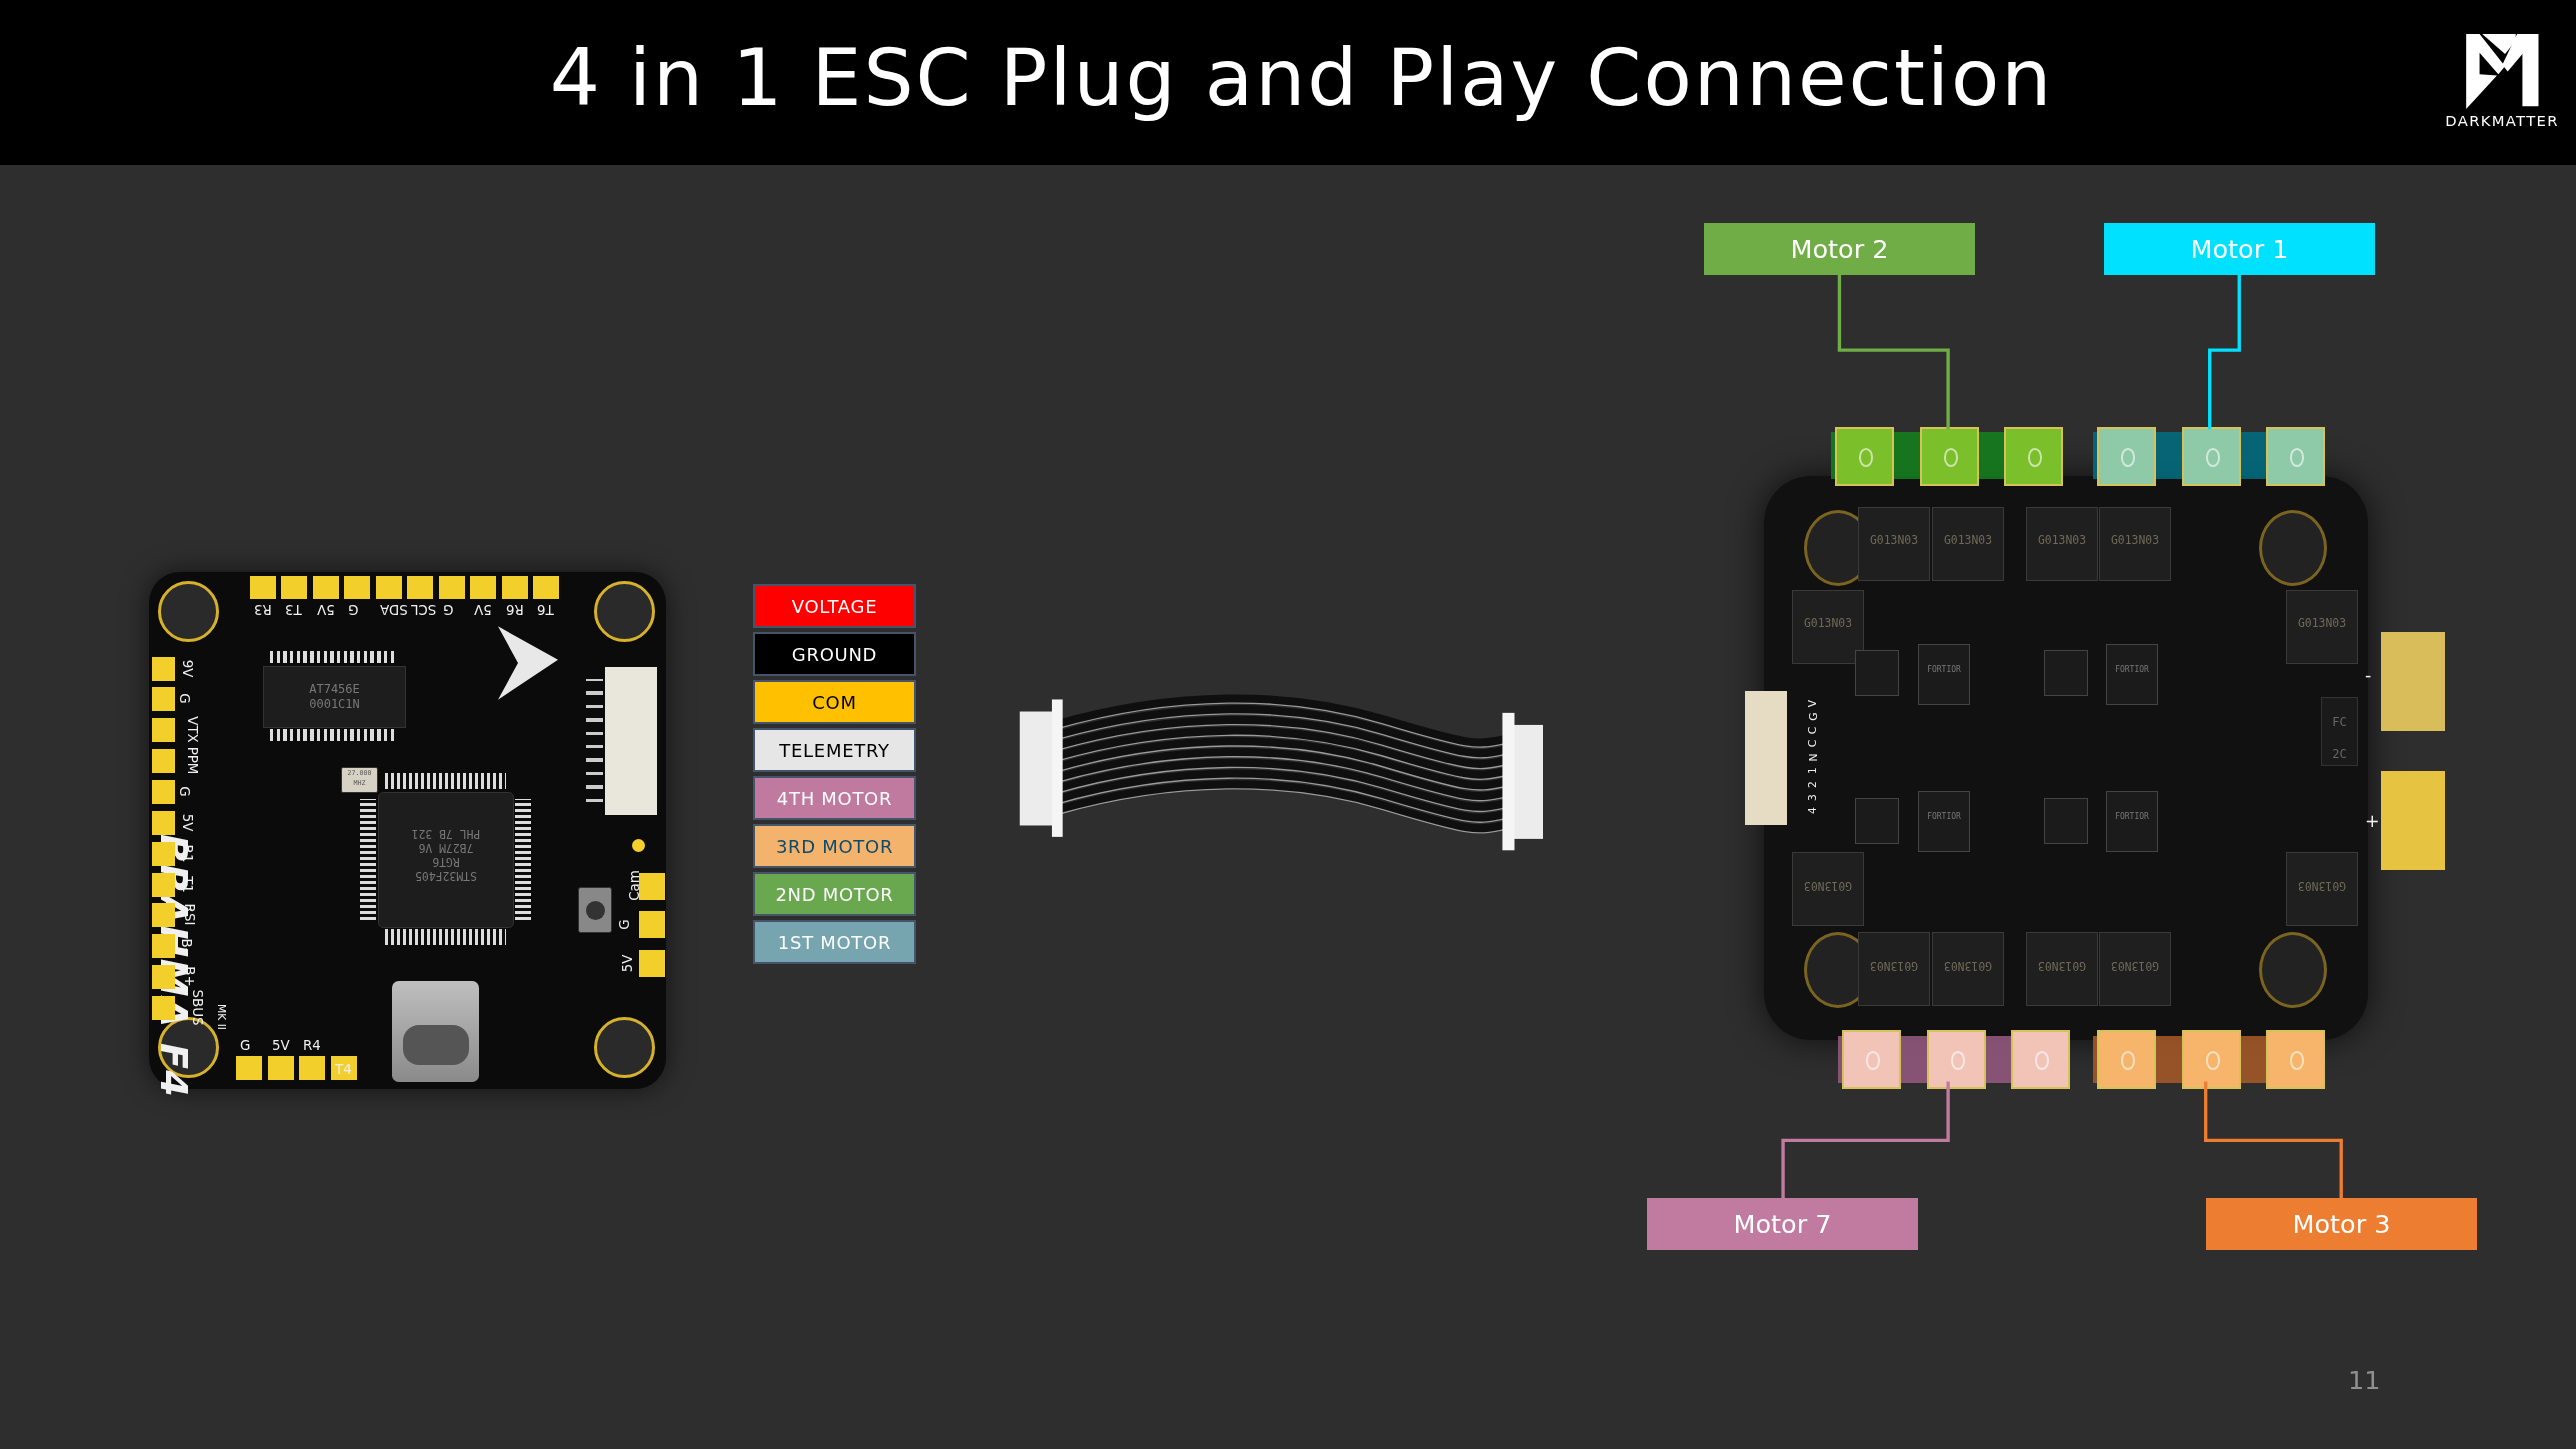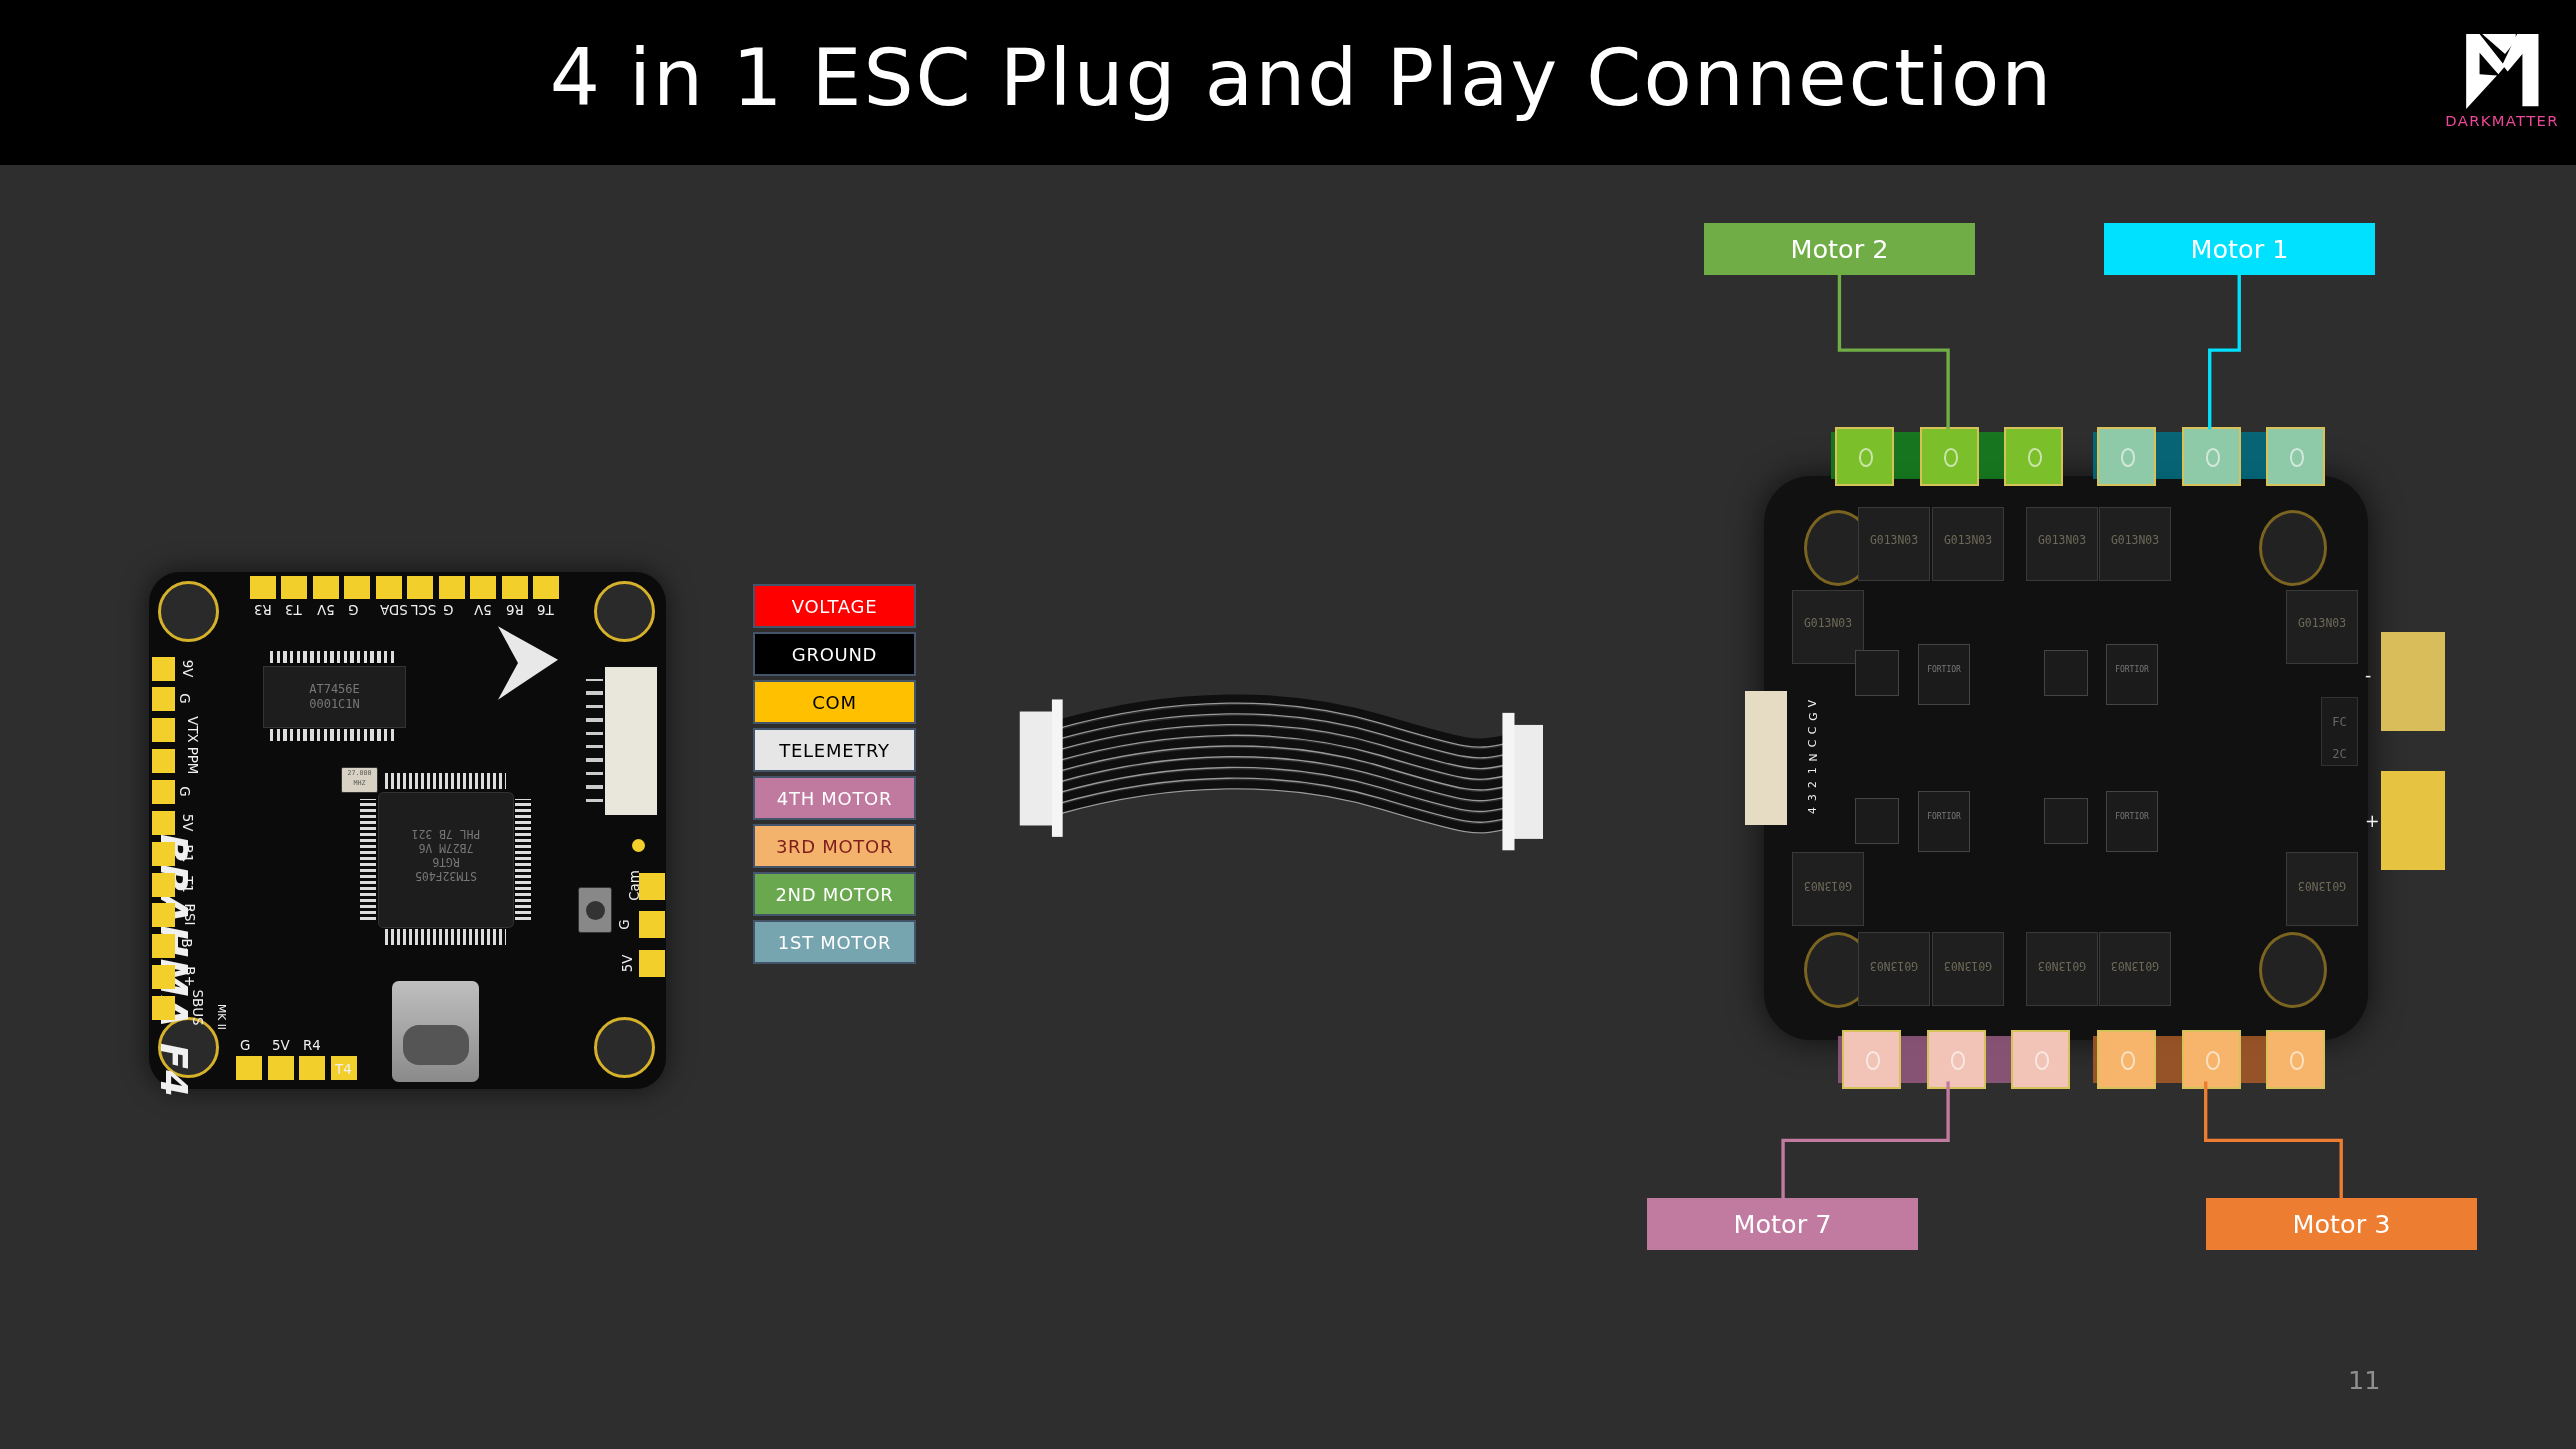--- a/index.html
+++ b/index.html
@@ -1,21 +1,21 @@
 <!DOCTYPE html>
 <html style="font-size:10.7px"><head>
 <meta charset="utf-8">
 <style>
   html,body{margin:0;padding:0;}
   body{width:2576px;height:1449px;background:#2e2e2e;position:relative;overflow:hidden;font-family:"DejaVu Sans",sans-serif;}
   .header{position:absolute;left:0;top:0;width:2576px;height:165px;background:#000;text-decoration:underline;}
   .title{position:absolute;left:0;top:32px;width:2603px;text-align:center;color:#fff;font-size:79px;letter-spacing:2px;font-family:"DejaVu Sans",sans-serif;}
   .logo{position:absolute;left:2435px;top:29.5px;width:134px;height:107px;}
   .logo svg{position:absolute;left:31px;top:4px;}
-  .logo-text{position:absolute;left:0;top:82px;width:134px;text-align:center;color:#ec4899;font-size:14.8px;letter-spacing:1.3px;font-family:"DejaVu Sans",sans-serif;}
+  .logo-text{position:absolute;left:0;top:82px;width:134px;text-align:center;color:#ffffff;font-size:14.8px;letter-spacing:1.3px;font-family:"DejaVu Sans",sans-serif;}
 
   
   .legend{position:absolute;left:753px;top:584px;width:163px;}
   .legend-item{height:44px;margin-bottom:4px;border:2px solid #44546a;box-sizing:border-box;display:flex;align-items:center;justify-content:center;font-size:18px;letter-spacing:0.7px;font-family:"DejaVu Sans",sans-serif;}
 
   
   .mlabel{position:absolute;height:52px;display:flex;align-items:center;justify-content:center;color:#fff;font-size:25.5px;font-family:"DejaVu Sans",sans-serif;}
 
   
   .fc{position:absolute;left:149px;top:572px;width:517px;height:517px;background:#0b0b0b;border-radius:31px;box-shadow:0 0 27px rgba(0,0,0,.6);}
@@ -184,21 +184,21 @@
     </div>
     <div class="legend-item" style="background: rgb(255, 192, 0); color: rgb(0, 0, 0);">
       <span>COM</span>
     </div>
     <div class="legend-item" style="background: rgb(231, 230, 230); color: rgb(0, 0, 0);">
       <span>TELEMETRY</span>
     </div>
     <div class="legend-item" style="background: rgb(192, 122, 160); color: rgb(255, 255, 255);">
       <span>4TH MOTOR</span>
     </div>
-    <div class="legend-item" style="background: rgb(244, 179, 108); color: #7f1d1d;">
+    <div class="legend-item" style="background: rgb(244, 179, 108); color: #0c4a6e;">
       <span>3RD MOTOR</span>
     </div>
     <div class="legend-item" style="background: rgb(106, 168, 79); color: rgb(255, 255, 255);">
       <span>2ND MOTOR</span>
     </div>
     <div class="legend-item" style="background: rgb(118, 165, 175); color: rgb(255, 255, 255);">
       <span>1ST MOTOR</span>
     </div>
   </div>
 

